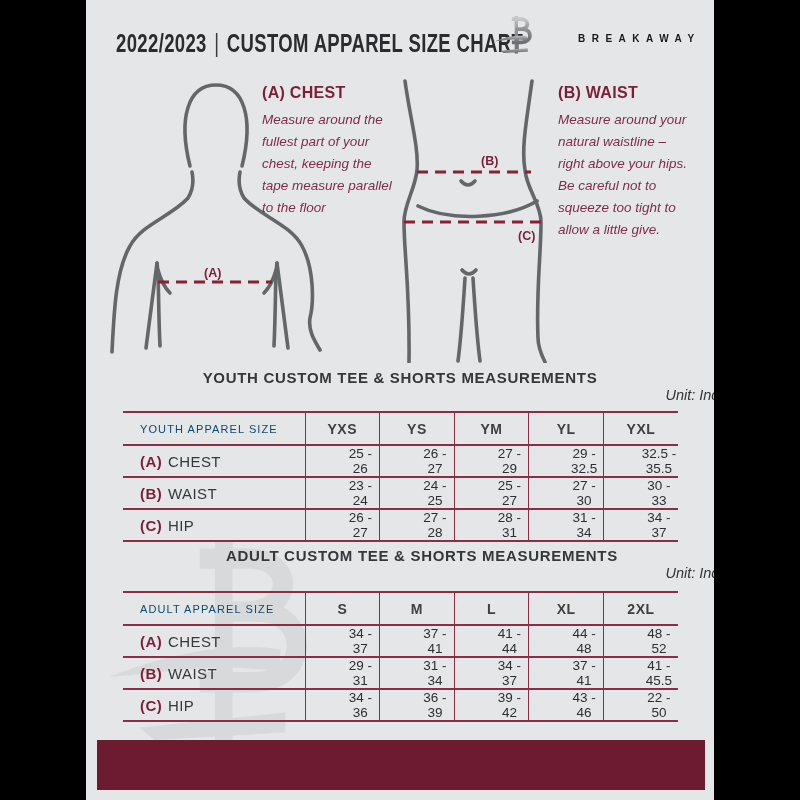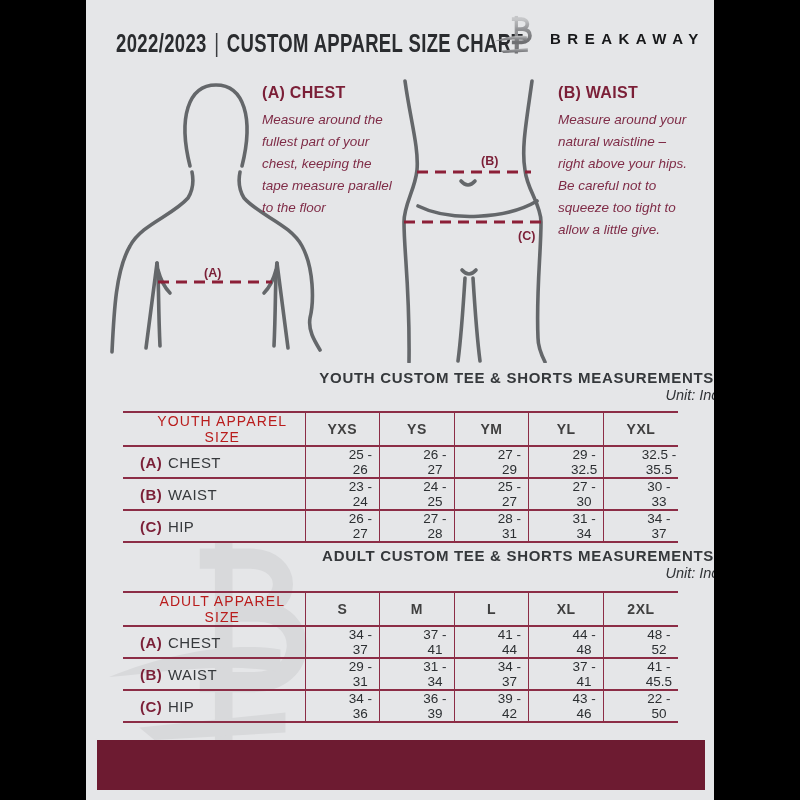--- a/index.html
+++ b/index.html
@@ -9,21 +9,21 @@
   .page  { position:absolute; left:86px; top:0; width:628px; height:800px; background:#e5e6e8; overflow:hidden; }
   .page > * { position:absolute; }
 
   
   .hdr-title { left:30px; top:31px; font-weight:700; font-size:25px; line-height:1;
                color:#2a2c2f; transform:scaleX(.74); transform-origin:left center;
                white-space:nowrap; letter-spacing:.5px; z-index:2; }
   .hdr-title .pipe { font-weight:400; color:#3a3c3f; padding:0 10px; }
   .brand { left:408px; top:15px; display:flex; align-items:center; gap:9px; z-index:2; }
   .brand svg { display:block; }
-  .brandname { font-weight:700; font-size:15px; letter-spacing:6.5px; color:#17181a; white-space:nowrap; }
+  .brandname { font-weight:700; font-size:10px; letter-spacing:6.5px; color:#17181a; white-space:nowrap;margin-left:28px; }
 
   
   .watermark { left:18px; top:536px; z-index:0; }
 
   
   .fig { z-index:1; }
   .fig-chest { left:14px;  top:78px; }
   .fig-waist { left:309px; top:78px; }
   .fig path, .fig ellipse { fill:none; stroke:#64676a; stroke-width:3.6; stroke-linecap:round; }
   .fig .dash { stroke:#8c1f37; stroke-width:3; stroke-dasharray:11 7; stroke-linecap:butt; }
@@ -32,39 +32,39 @@
   
   .inst { z-index:2; }
   .inst h3 { margin:0 0 7px 0; font-size:16px; font-weight:700; letter-spacing:.3px; color:#7b1f37; }
   .inst p  { margin:0; font-style:italic; font-size:13.5px; line-height:22px;
              color:#7f2c47; white-space:pre-line; }
   .inst-a { left:176px; top:84px; width:150px; }
   .inst-b { left:472px; top:84px; width:152px; }
   .inst-c { left:472px; top:219px; width:152px; }
 
   
-  .sec-title { left:0; width:628px; text-align:right; font-weight:700; font-size:15px;
+  .sec-title { left:0; width:628px; text-align:center; font-weight:700; font-size:15px;
                letter-spacing:.7px; color:#35383b; z-index:2; }
   .sec-unit  { left:0; width:628px; text-align:right; font-style:italic; font-size:14.5px;
                color:#313437; z-index:2;margin-left:28px; }
   .t-youth { top:369px; }  .u-youth { top:387px; }
   .t-adult { top:547px;padding-left:44px; }  .u-adult { top:565px; }
 
   
   table.sizes { left:37px; width:555px; border-collapse:collapse; table-layout:fixed; z-index:2; }
   .t-y { top:411px; } .t-a { top:591px; }
   table.sizes col.c0 { width:182px; }
   table.sizes tr { height:32px; }
   table.sizes thead tr { height:33px; border-top:2px solid #8c2d46; }
   table.sizes tr { border-bottom:2px solid #8c2d46; }
   table.sizes th, table.sizes td { border-left:1.5px solid #8c2d46; padding:0; }
   table.sizes th:first-child, table.sizes td:first-child { border-left:none; }
   table.sizes th { font-weight:700; font-size:14px; color:#404040; letter-spacing:.5px; text-align:center; }
-  table.sizes th.lbl { font-weight:400; font-size:14px; letter-spacing:1.1px; color:#b91c1c;
-                       text-align:center; padding-left:17px; }
+  table.sizes th.lbl { font-weight:400; font-size:11px; letter-spacing:1.1px; color:#0c4a6e;
+                       text-align:left; padding-left:17px; }
   table.sizes td { font-size:13.5px; color:#2c2f32; text-align:center;padding-left:36px; }
   table.sizes td.rowlabel { text-align:left; padding-left:17px; font-size:15px;
                             letter-spacing:.4px; color:#36393c; }
   .pfx { color:#7b1f37; font-weight:700; margin-right:6px; }
 
   
   .footerbar { left:11px; top:740px; width:608px; height:50px; background:#6d1b31; z-index:3; }
 </style>
 </head>
 <body>

